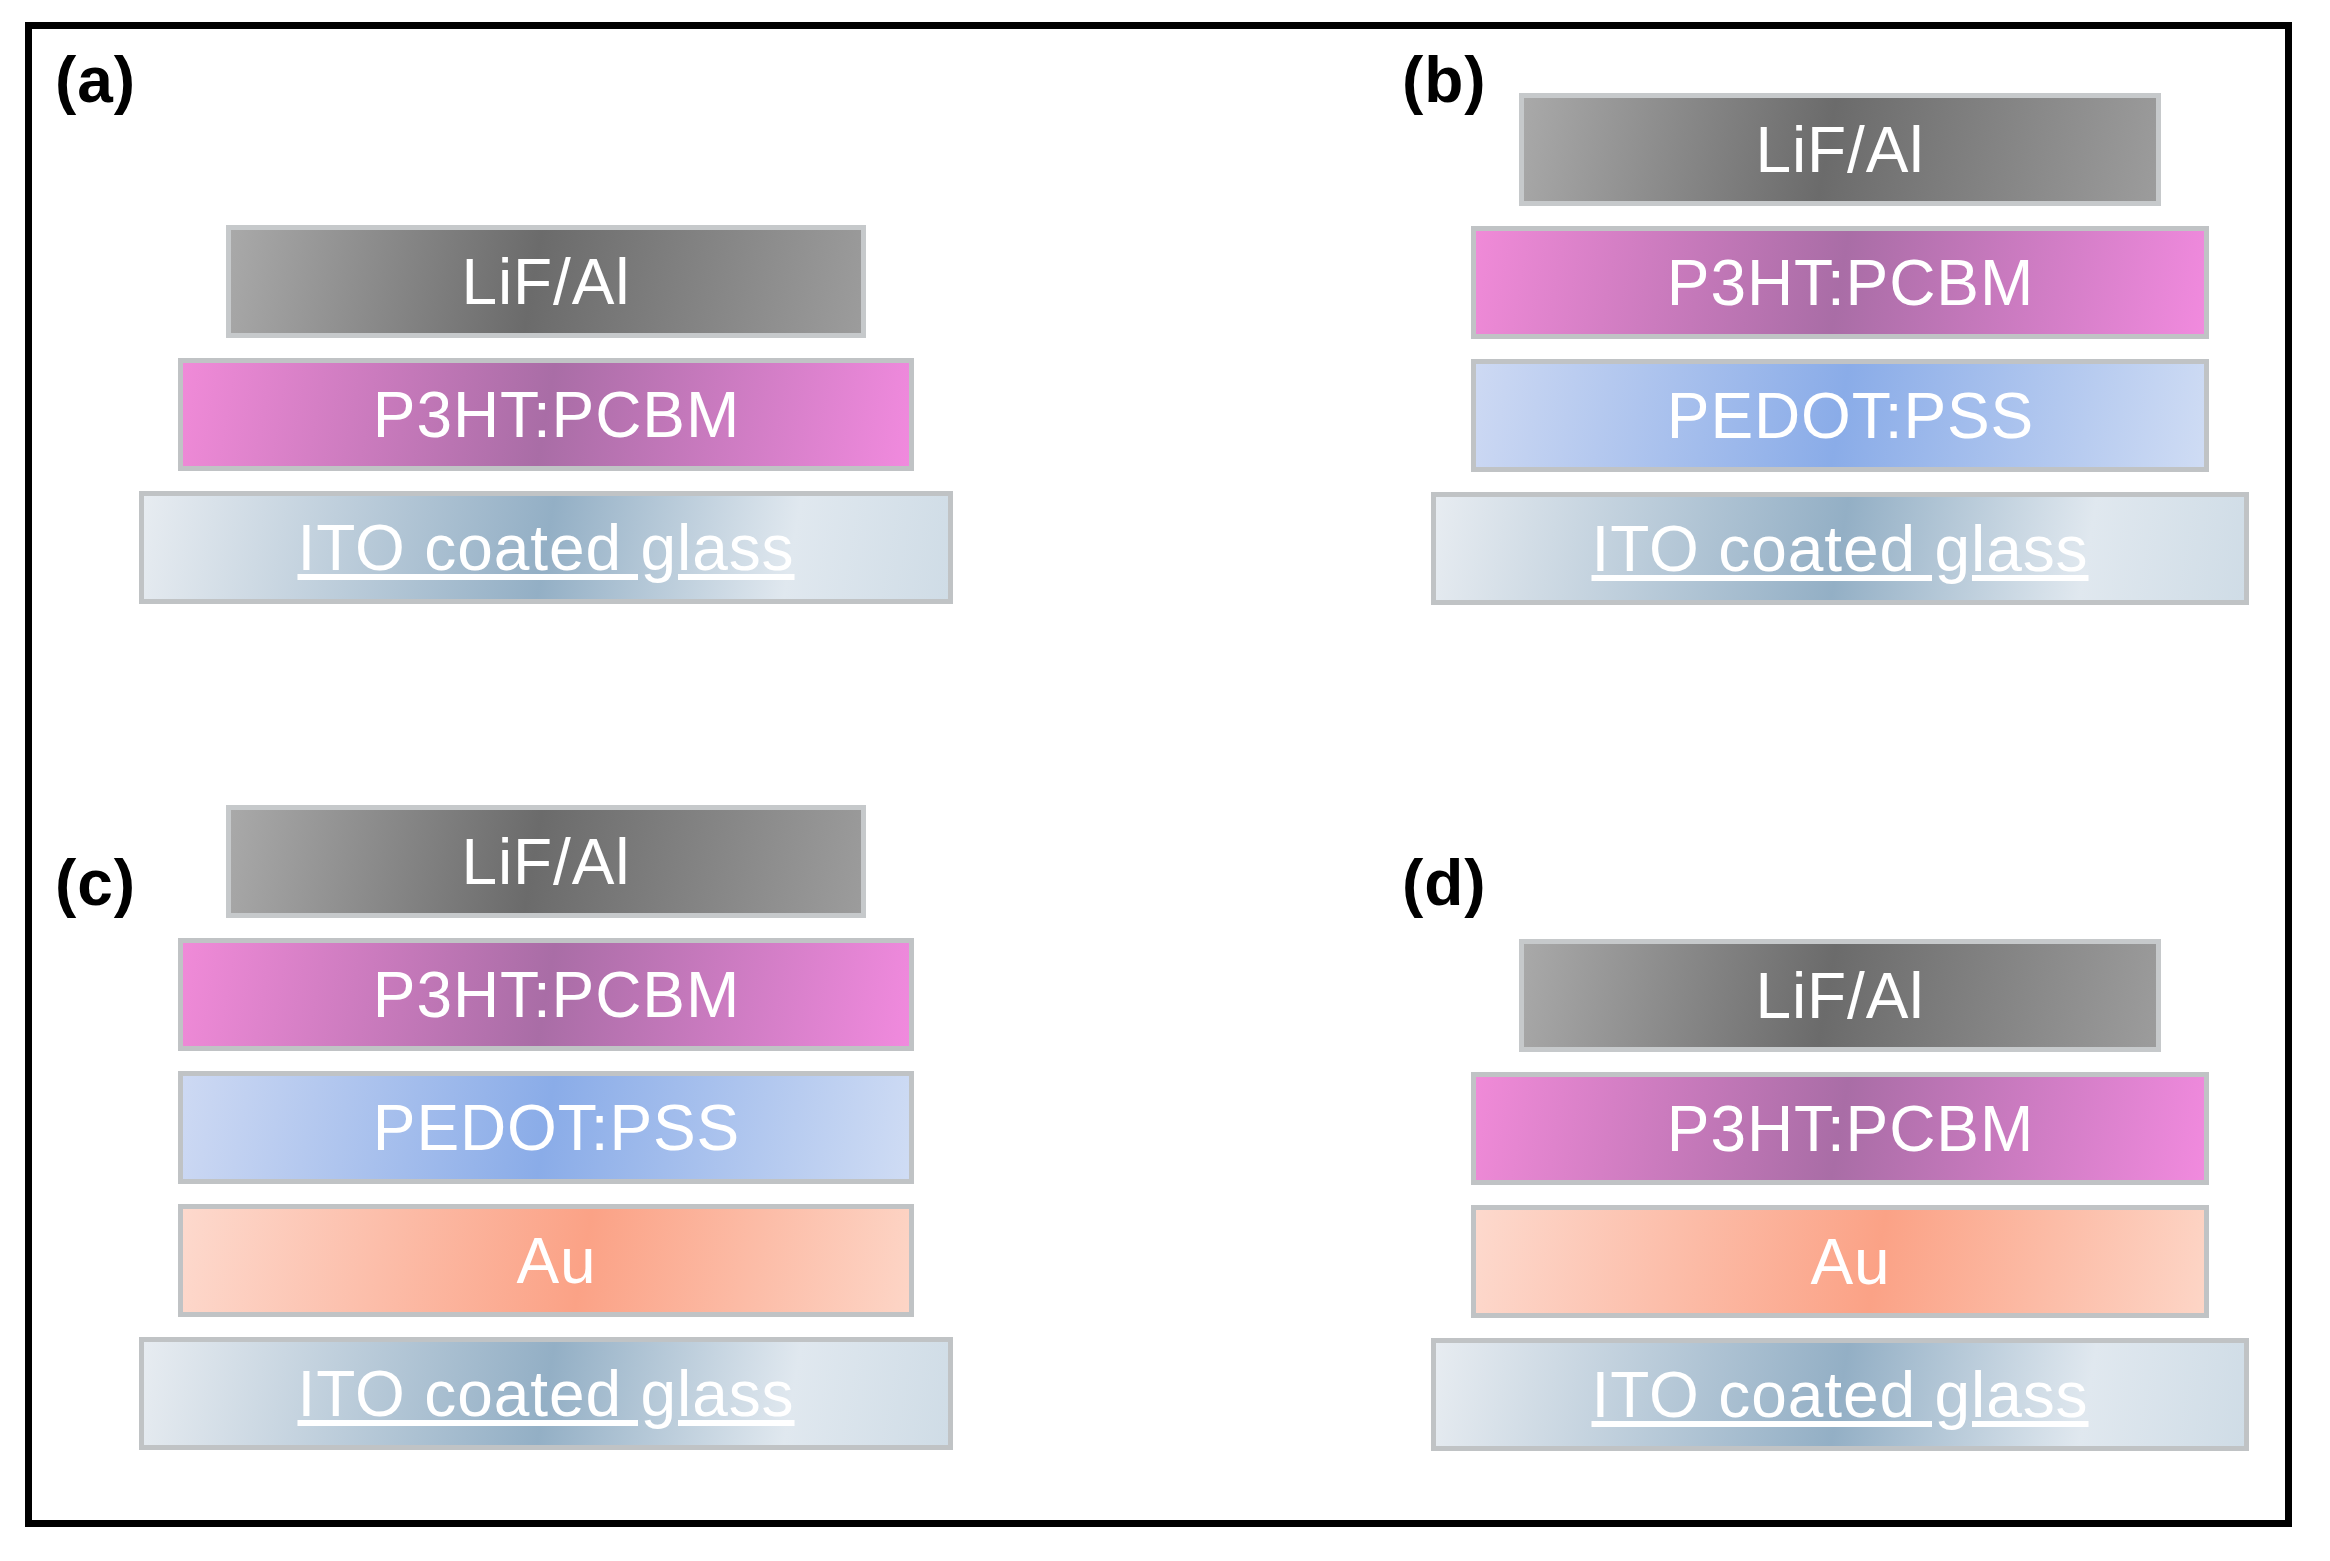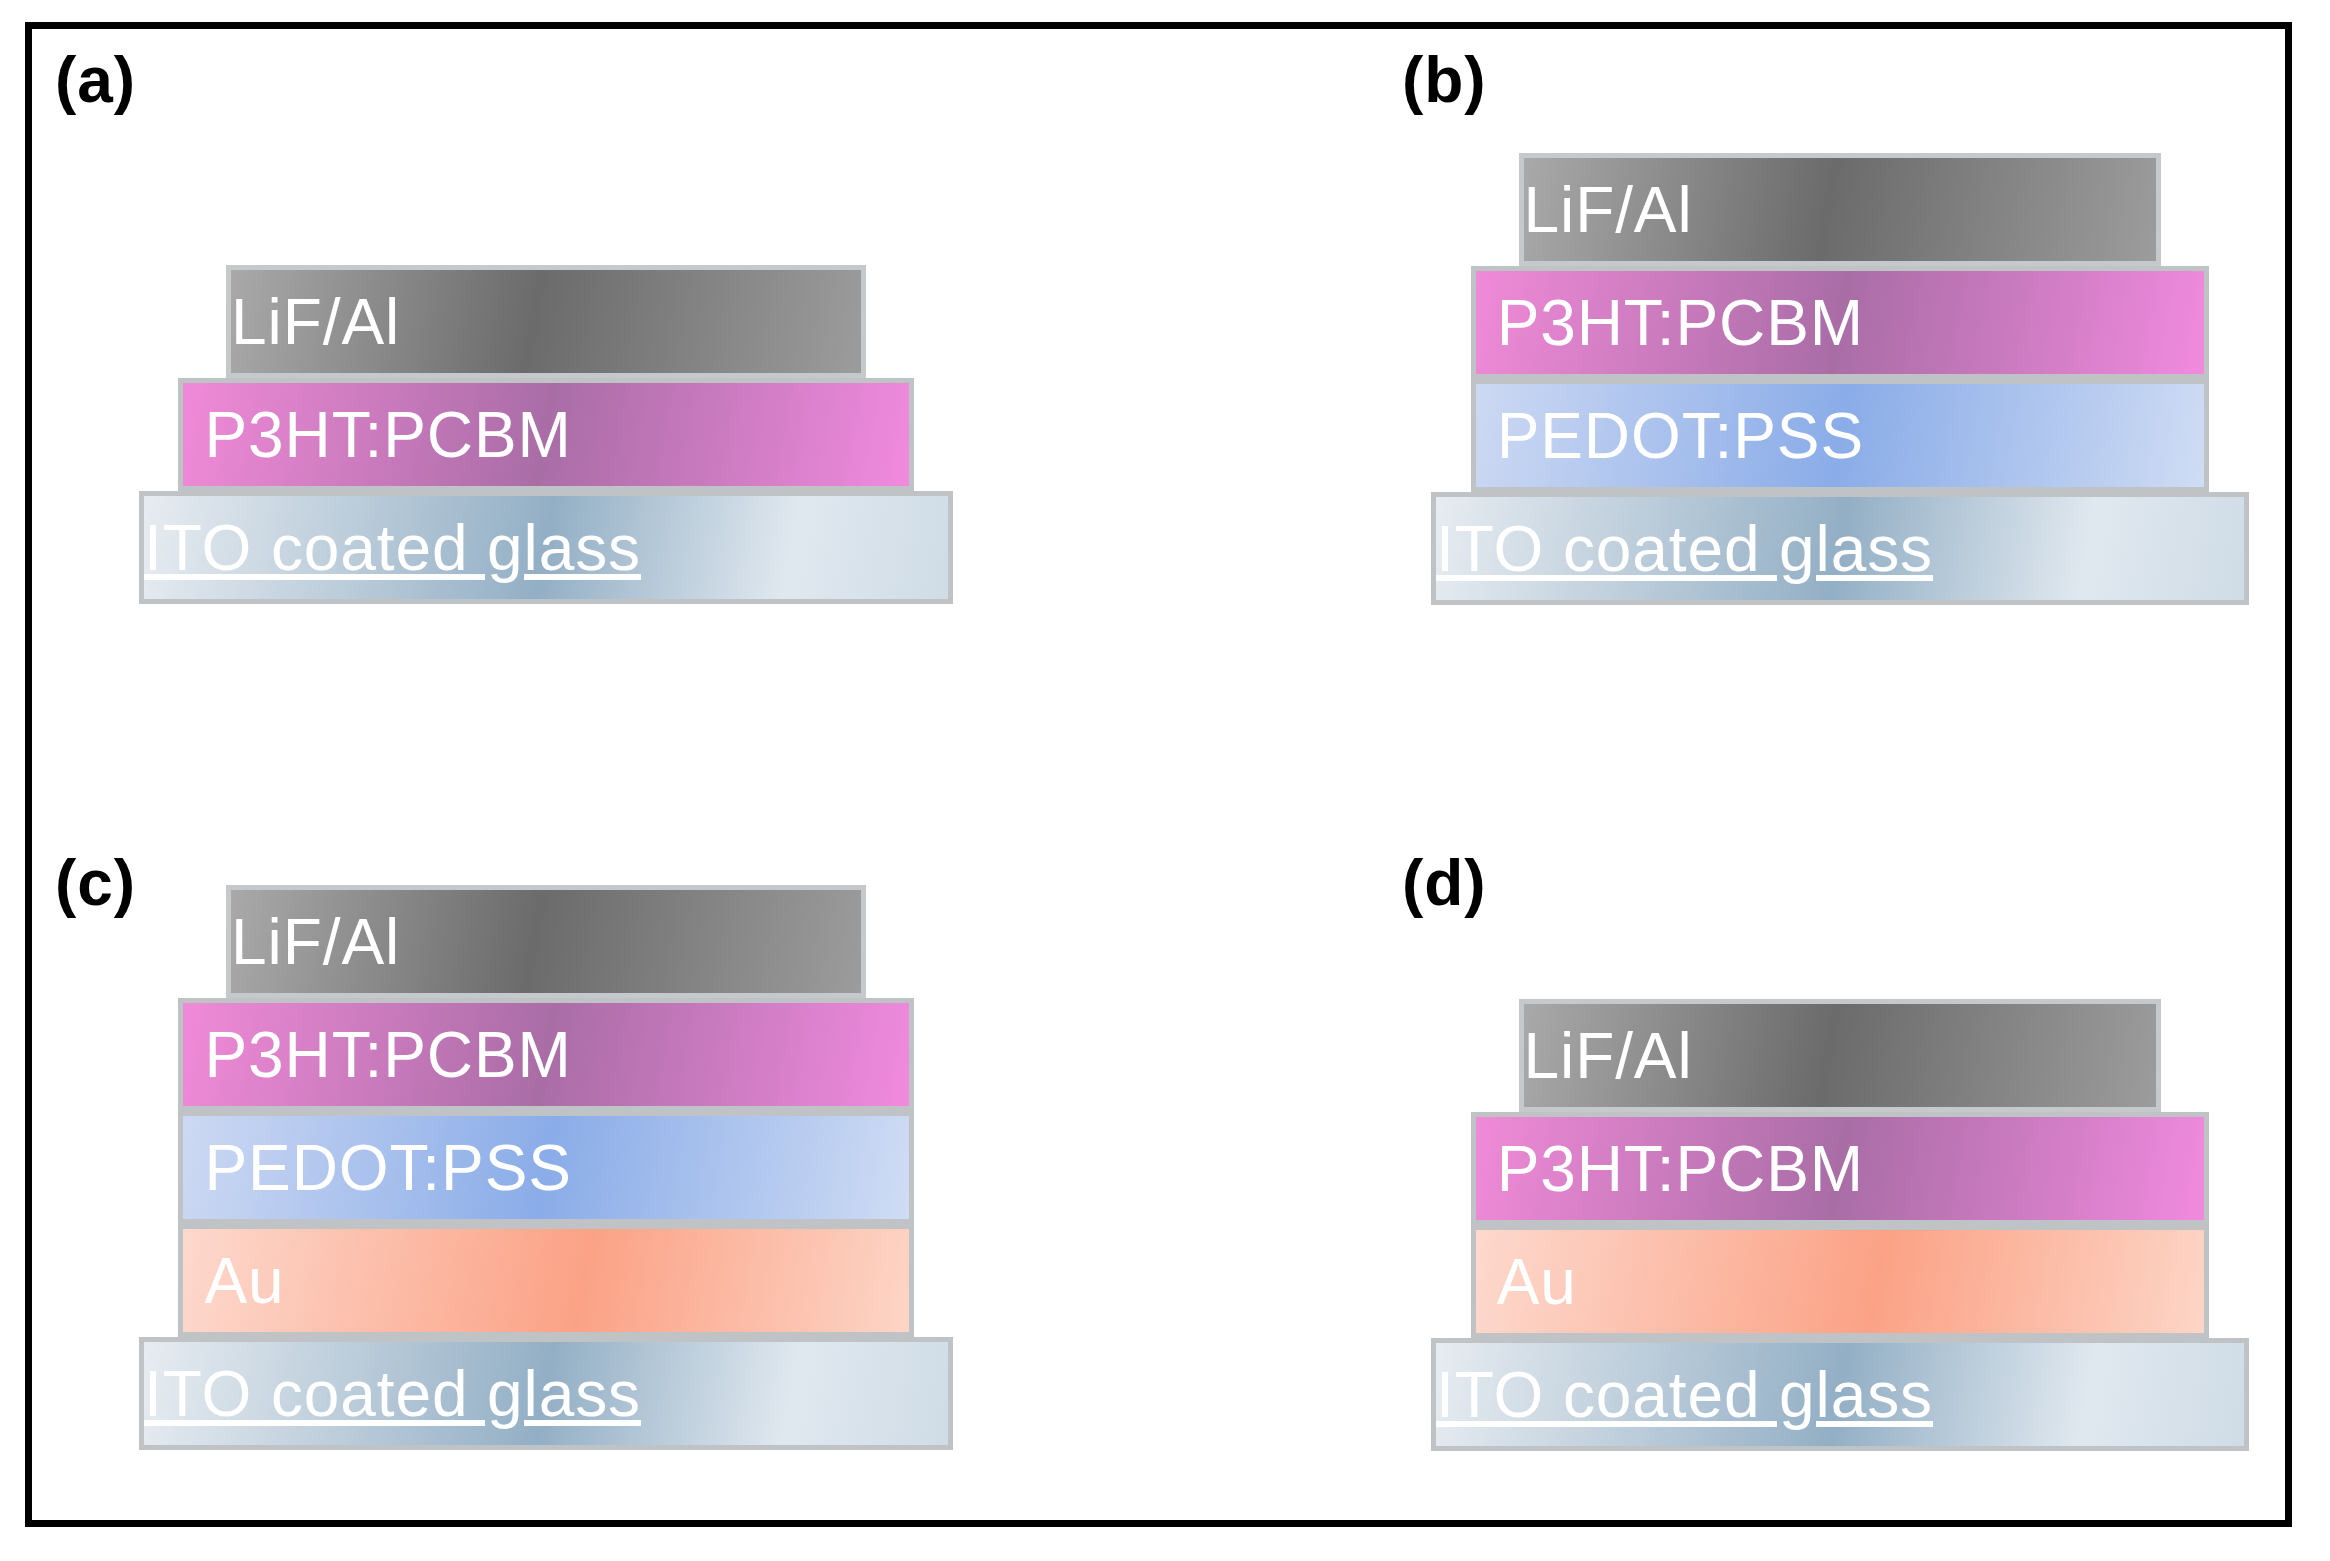--- a/index.html
+++ b/index.html
@@ -54,24 +54,26 @@
   .stack-c { left: 139px;  top: 887px;  width: 814px; height: 563px; }
   .stack-d { left: 1431px; top: 1000px; width: 818px; height: 451px; }
 
   .layer {
     box-sizing: border-box;
     height: 113px;
     flex: 0 0 113px;
     border: 5.4px solid #c0c3c5;
     display: flex;
     align-items: center;
+    justify-content: center;
     color: #ffffff;
     font-size: 64px;
     letter-spacing: 0.9px;
     white-space: nowrap;
+    margin-top: 20px;
   }
   .w-top  { width: 78.6%; }
   .w-mid  { width: 90.3%; padding-left: 21px; }
   .w-base { width: 100%; text-decoration: underline;  }
 
   
   .fill-lif-al {
     background: linear-gradient(100deg, #a9a9a9 0%, #6b6b6b 48%, #9c9c9c 100%);
     border-color: #c6c9cb;
   }

